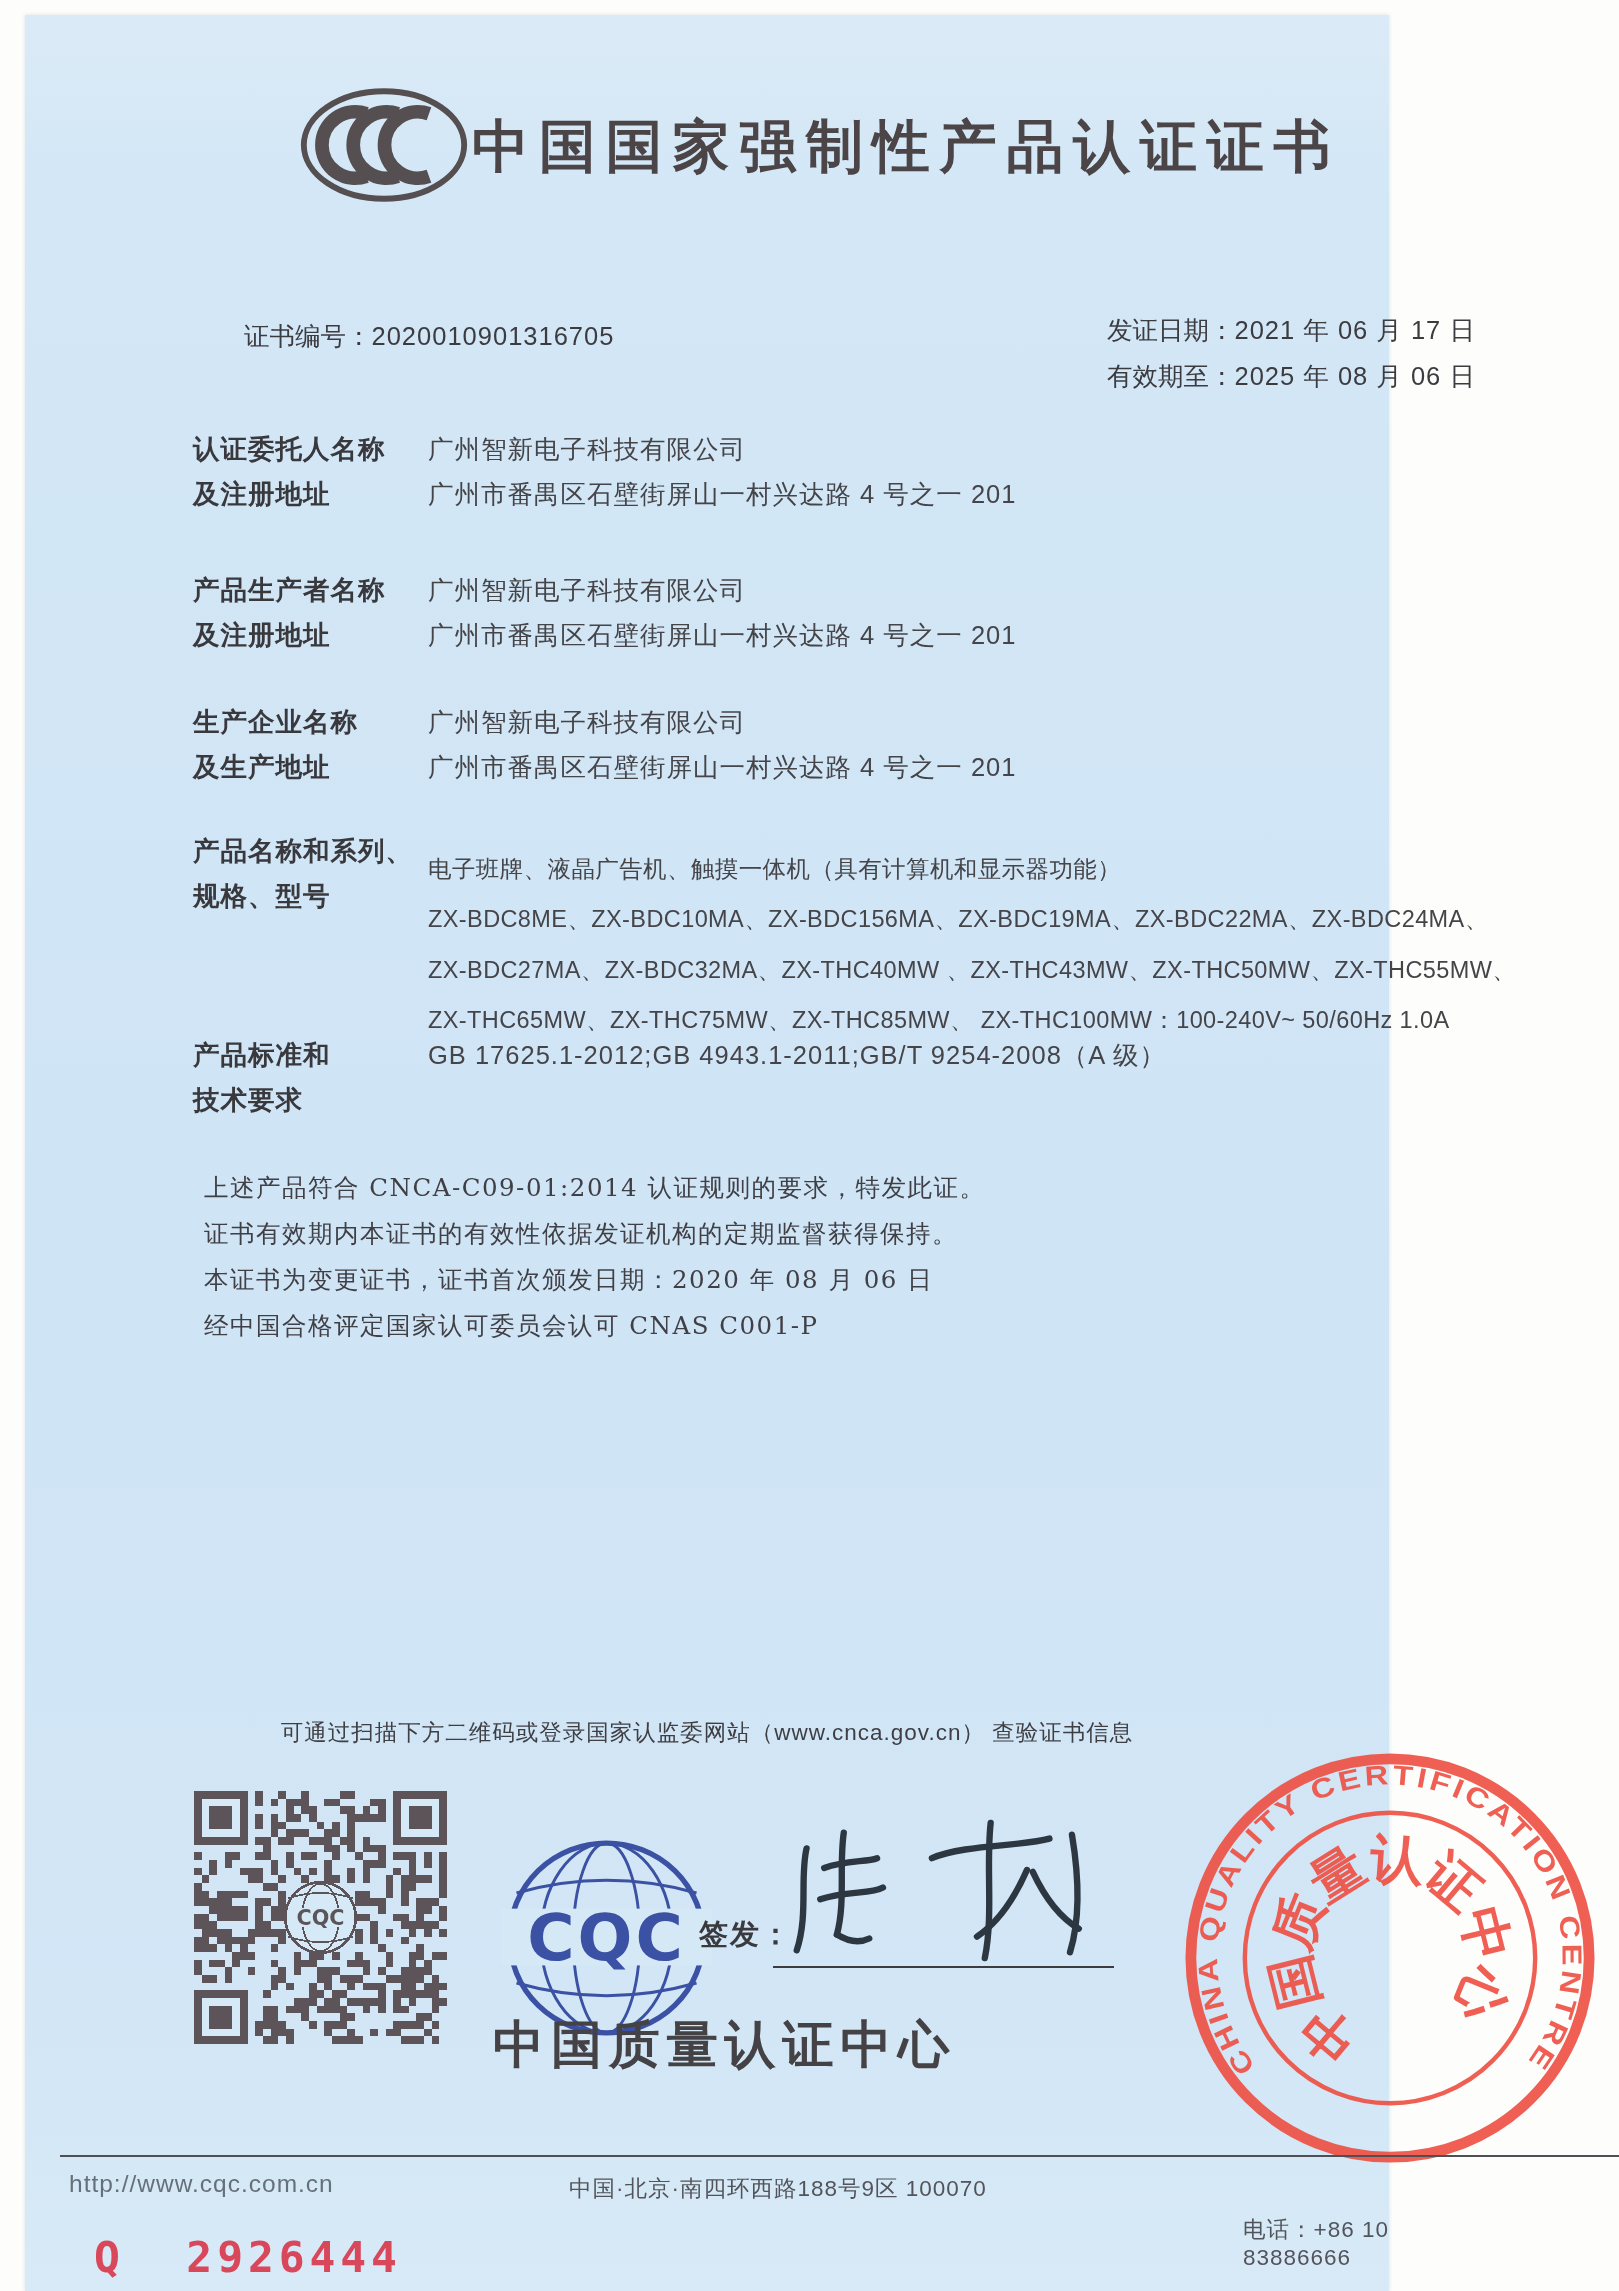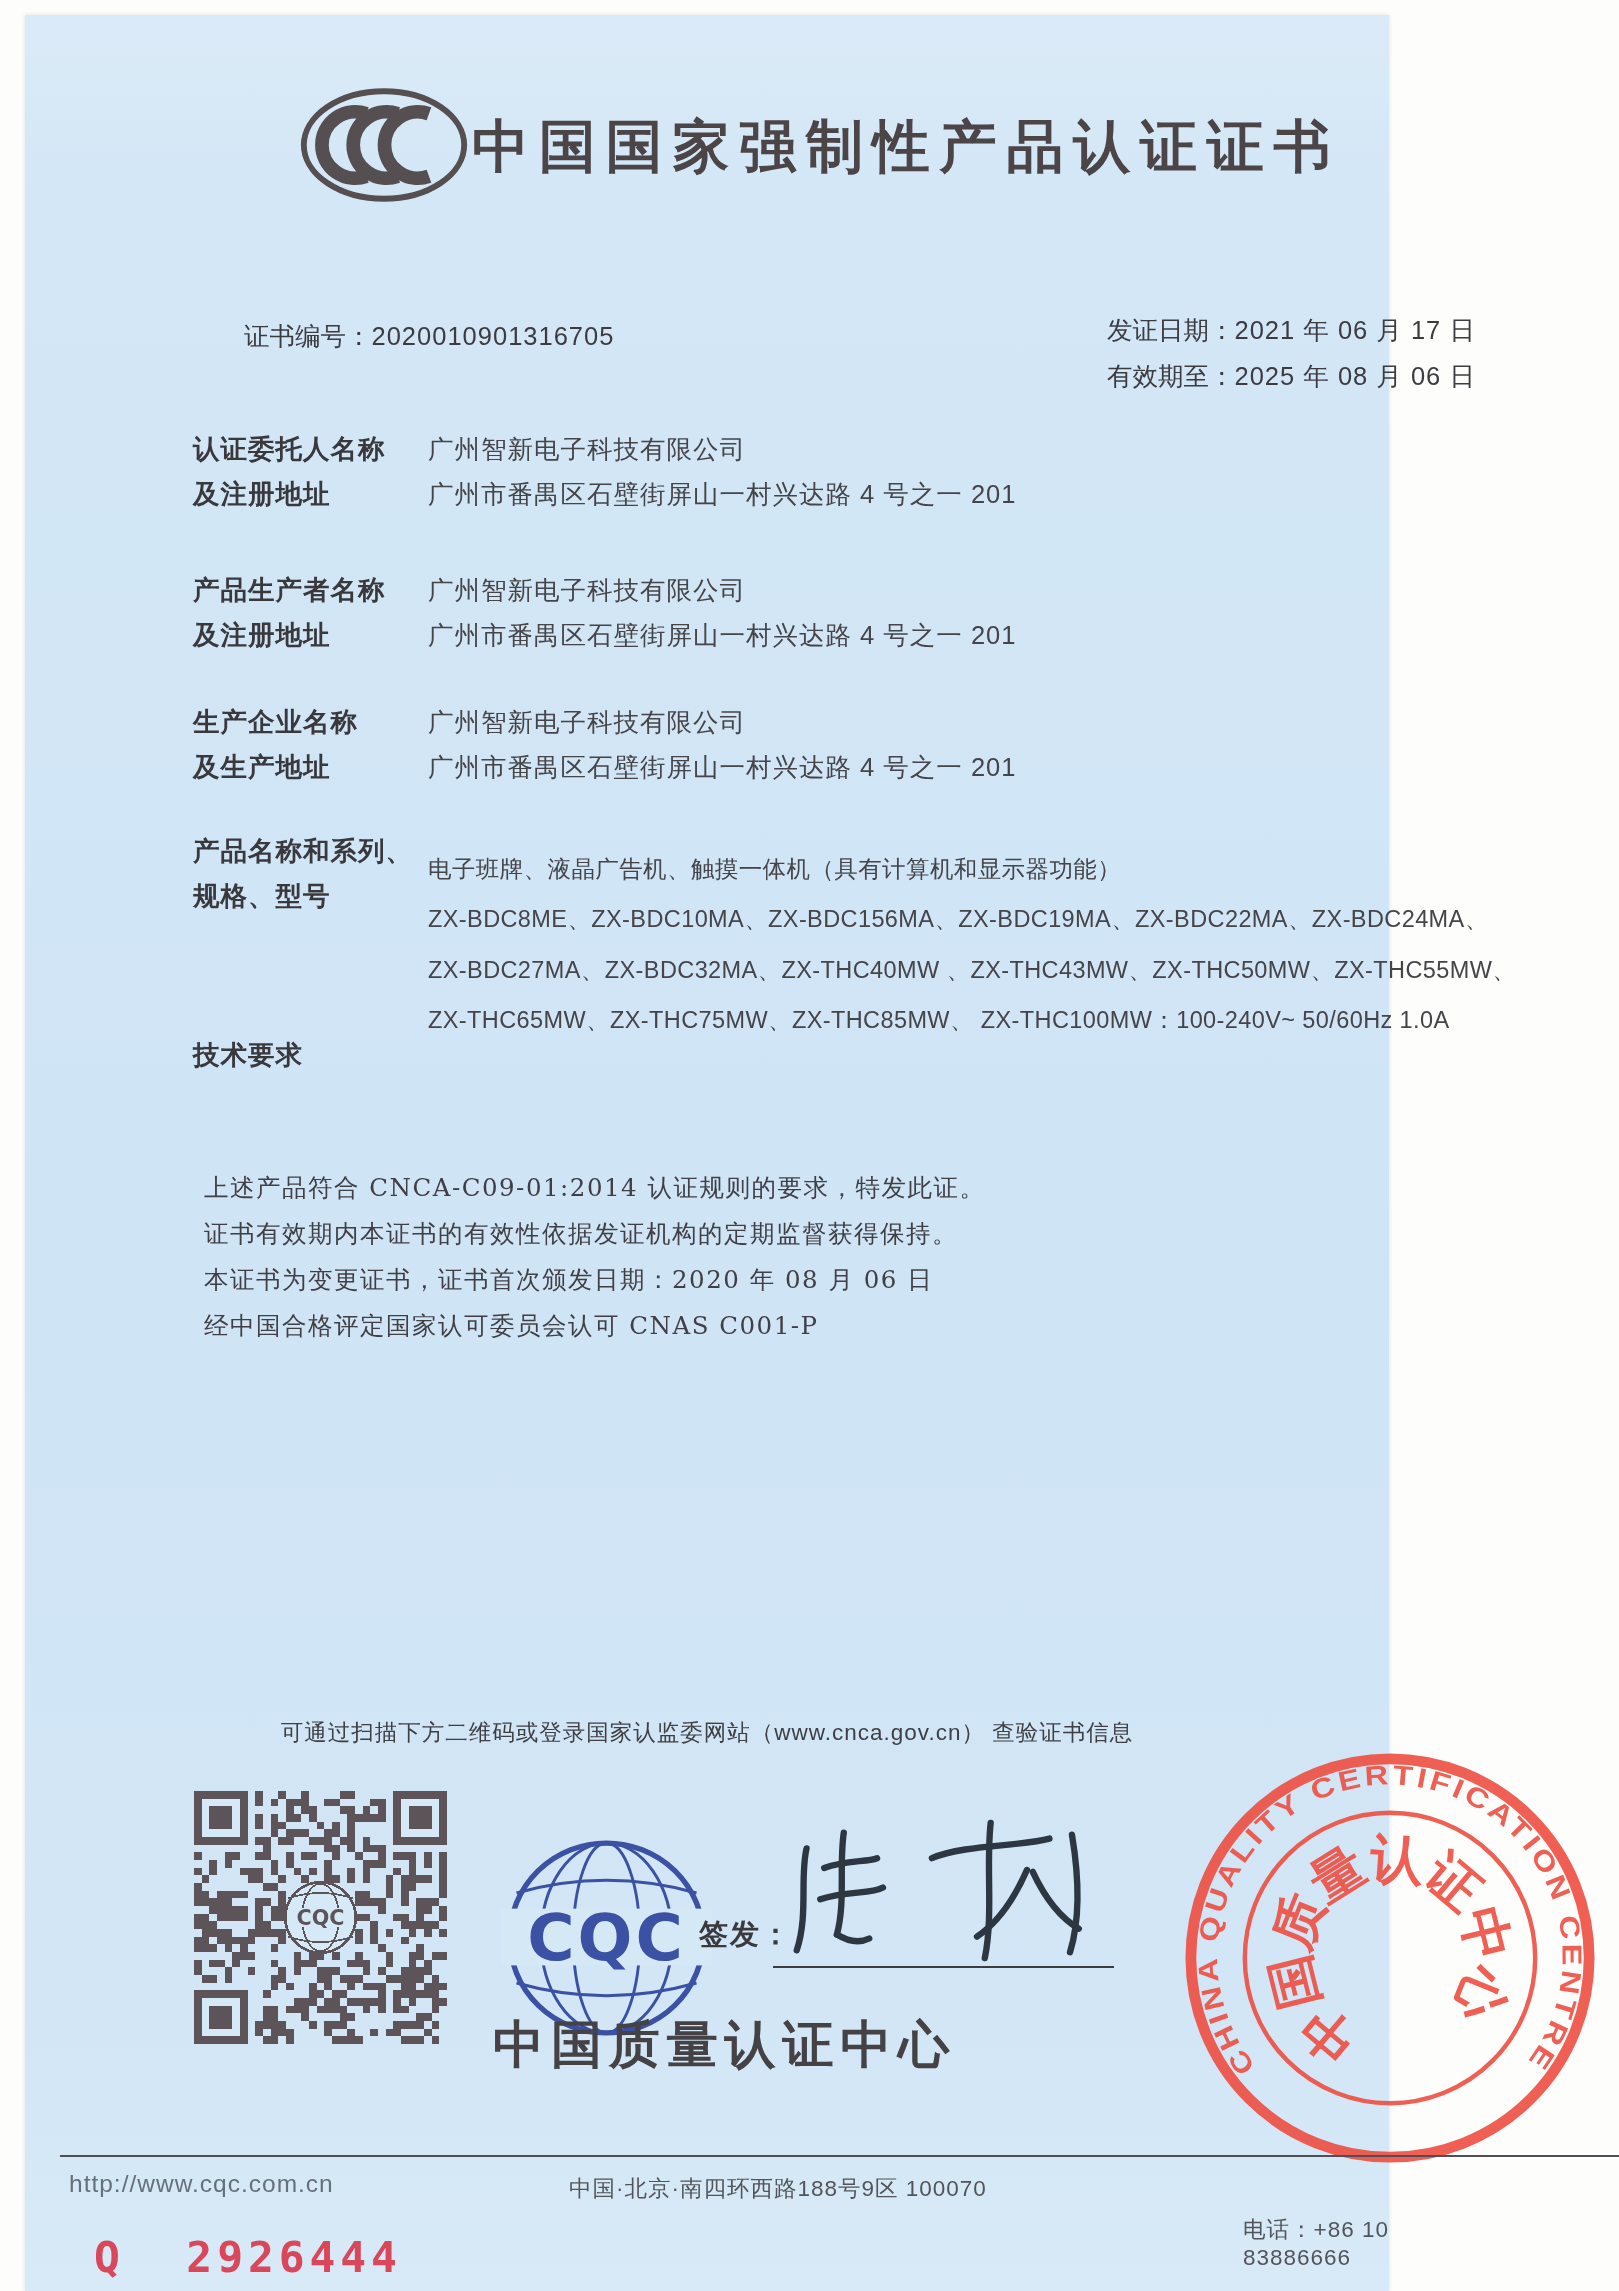--- a/index.html
+++ b/index.html
@@ -106,20 +106,23 @@
   </div>
 
   <div class="abs plines">
     <div>电子班牌、液晶广告机、触摸一体机（具有计算机和显示器功能）</div>
     <div>ZX-BDC8ME、ZX-BDC10MA、ZX-BDC156MA、ZX-BDC19MA、ZX-BDC22MA、ZX-BDC24MA、</div>
     <div>ZX-BDC27MA、ZX-BDC32MA、ZX-THC40MW 、ZX-THC43MW、ZX-THC50MW、ZX-THC55MW、</div>
     <div>ZX-THC65MW、ZX-THC75MW、ZX-THC85MW、 ZX-THC100MW：100-240V~  50/60Hz 1.0A</div>
   </div>
 
   <div class="abs fblock" style="top:1018px;">
+    <div class="frow">
+      <span class="flabel">产品标准和</span><span class="fvalue">GB 17625.1-2012;GB 4943.1-2011;GB/T 9254-2008（A 级）</span>
+    </div>
     <div class="frow">
       <span class="flabel">技术要求</span>
     </div>
   </div>
 
   <div class="abs stmts kai">
     <div>上述产品符合 CNCA-C09-01:2014 认证规则的要求，特发此证。</div>
     <div>证书有效期内本证书的有效性依据发证机构的定期监督获得保持。</div>
     <div>本证书为变更证书，证书首次颁发日期：2020 年 08 月 06 日</div>
     <div>经中国合格评定国家认可委员会认可 CNAS C001-P</div>

